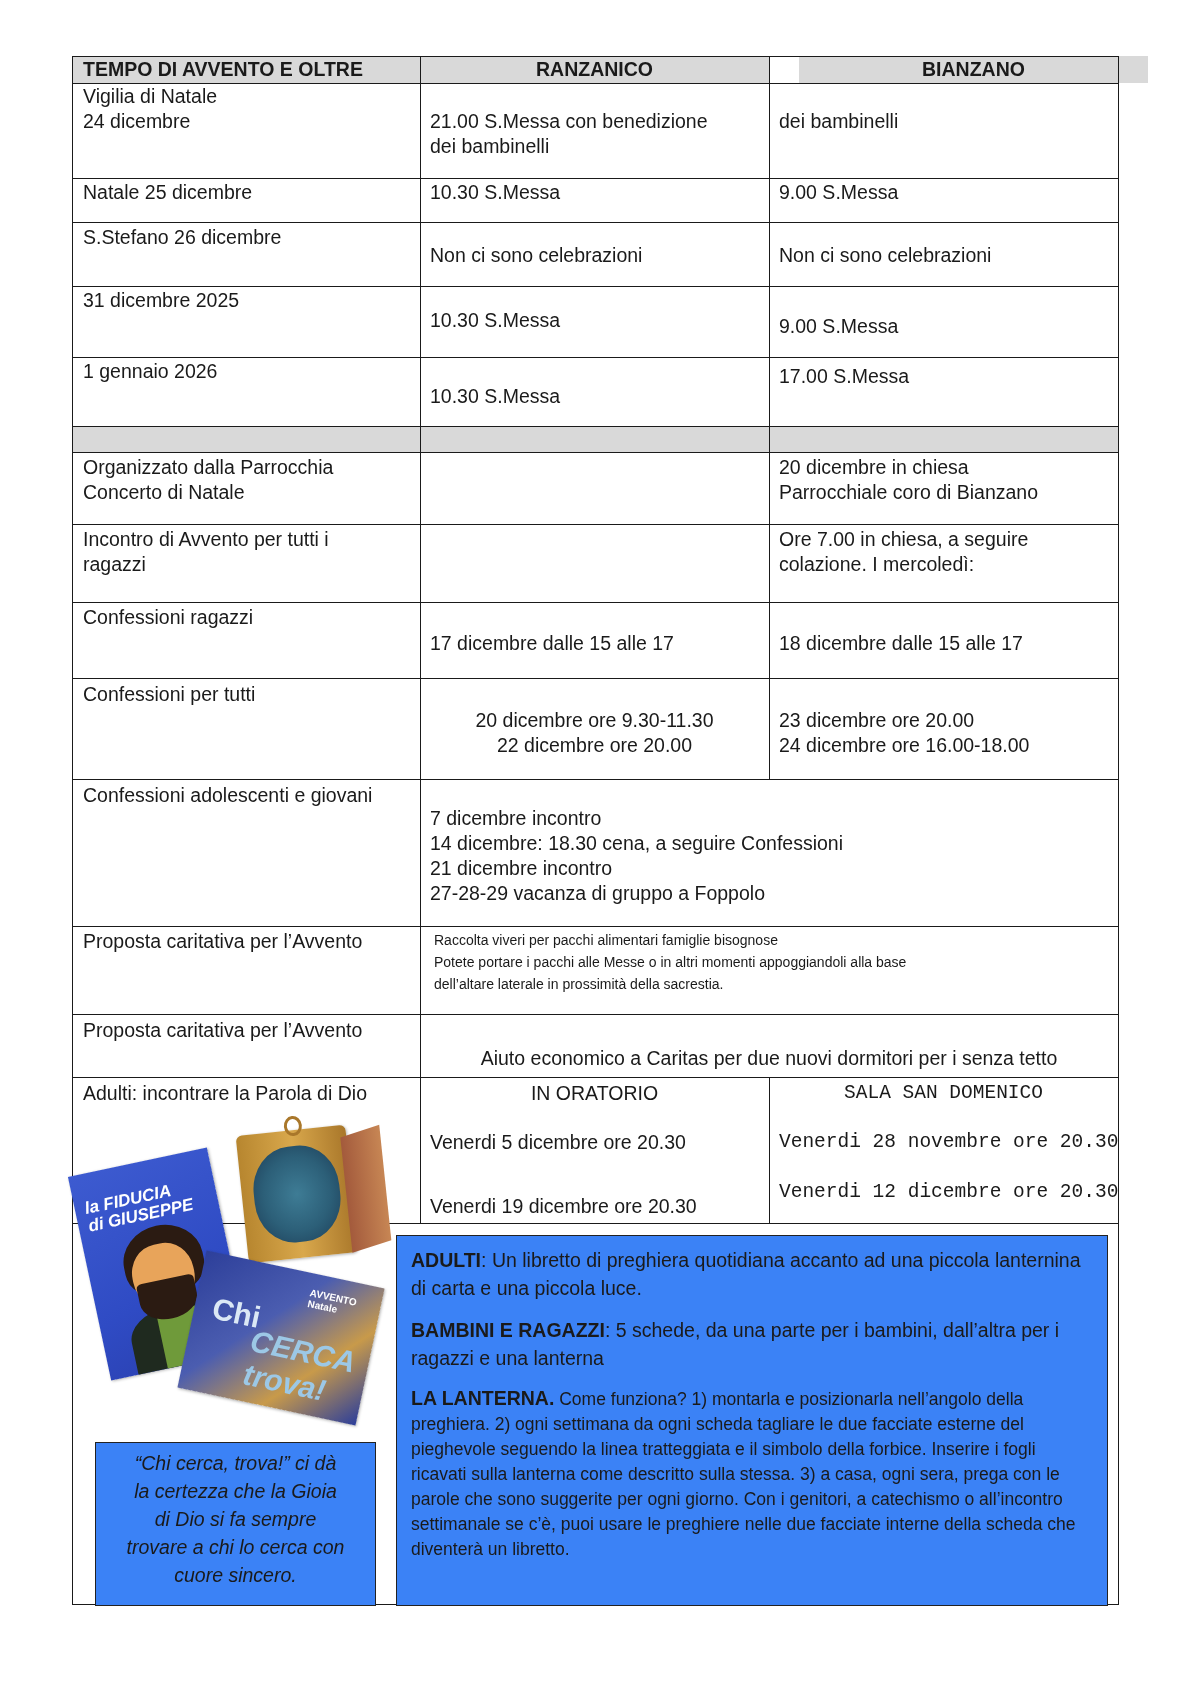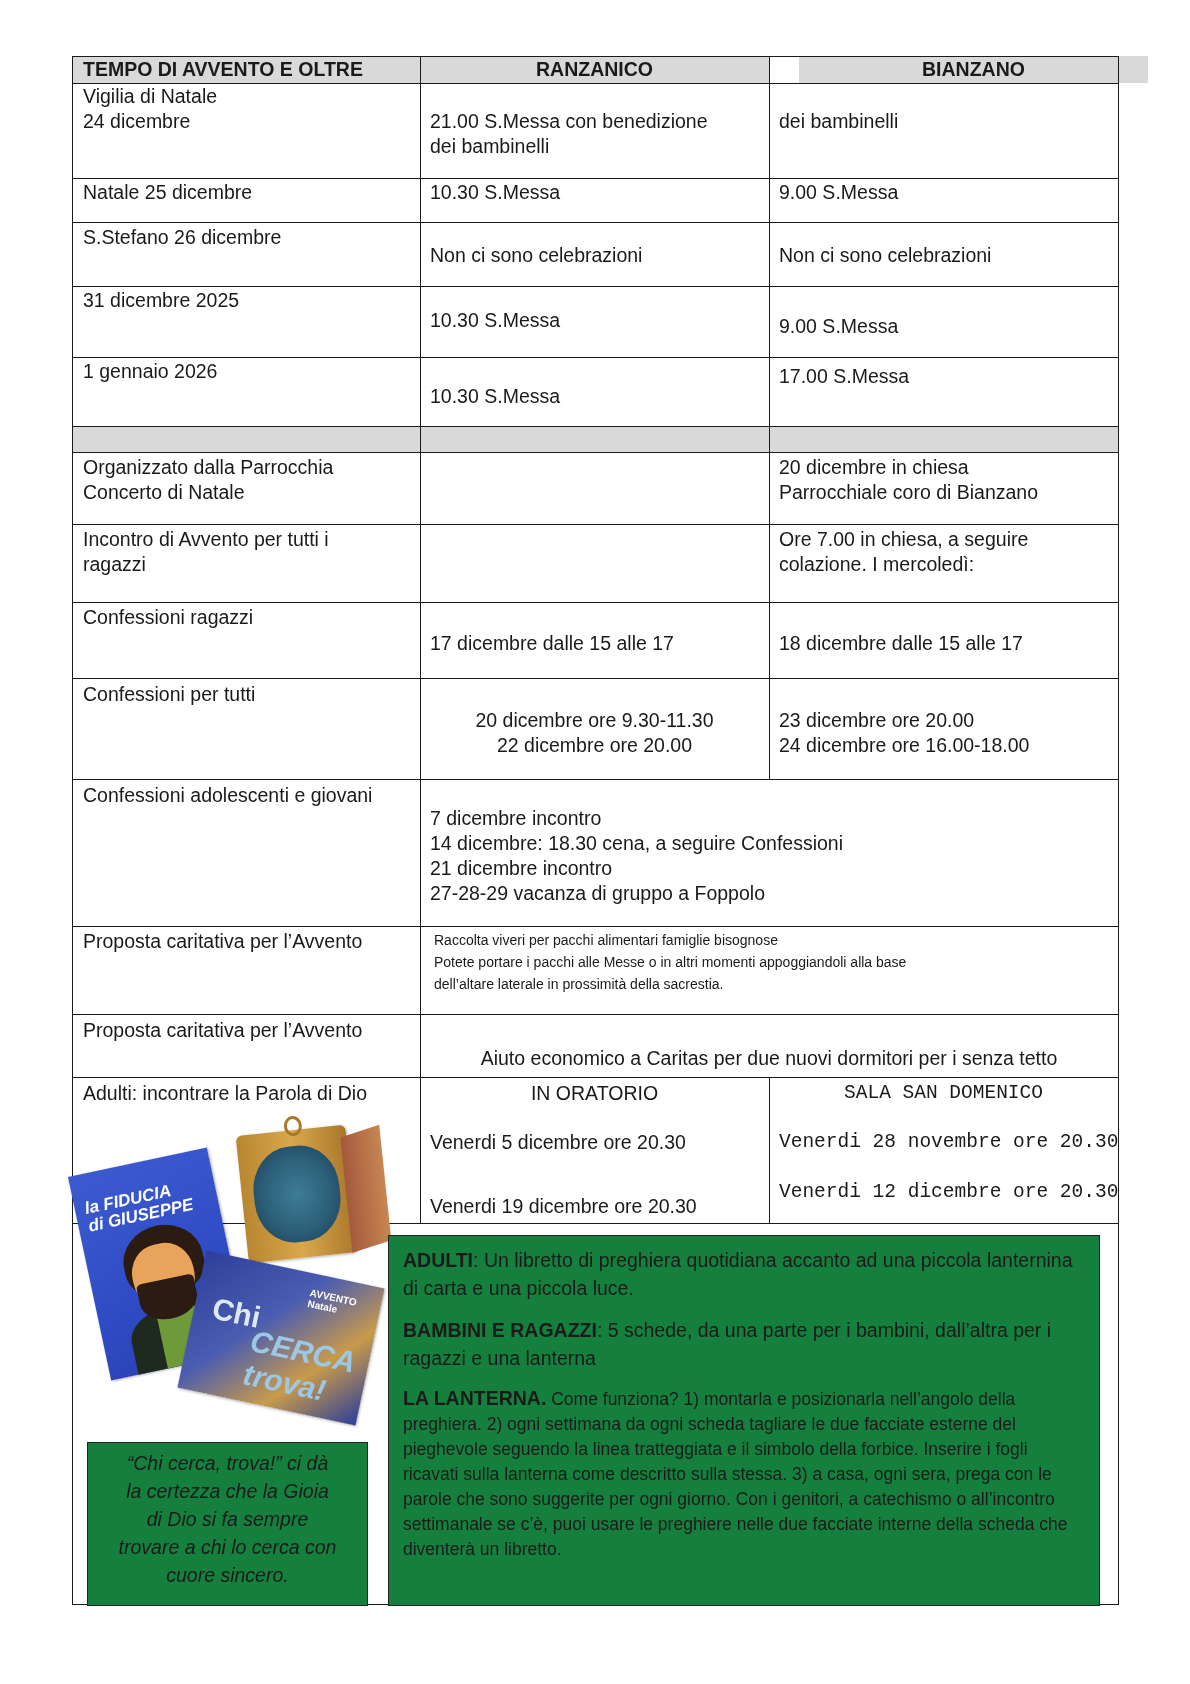--- a/index.html
+++ b/index.html
@@ -7,21 +7,21 @@
          font-family: "Liberation Sans", sans-serif; color: #1a1a1a; }
   .abs { position: absolute; box-sizing: border-box; }
   .hline { position: absolute; height: 1px; background: #1a1a1a; }
   .vline { position: absolute; width: 1px; background: #1a1a1a; }
   .cell { position: absolute; box-sizing: border-box; font-size: 19.5px; line-height: 25px; padding: 0 10px; }
   .hdr { background: #d9d9d9; font-weight: bold; font-size: 19.5px; line-height: 27px; text-align: center; }
   .gray { background: #d9d9d9; }
   .small { font-size: 14px; line-height: 22px; padding-left: 14px; }
   .center { text-align: center; }
   .line { display: block; white-space: nowrap; }
-  .box { position: absolute; border: 1.5px solid #222; box-sizing: border-box; background: #15803d; }
+  .box { position: absolute; border: 1.5px solid #222; box-sizing: border-box; background: #3b82f6; margin-left: 8px; }
   .info p { margin: 0 0 14px 0; font-size: 19.5px; line-height: 28px; }
   .info p.lant { font-size: 17.5px; line-height: 25px; }
   .quote { font-style: italic; text-align: center; font-size: 19.5px; line-height: 28px; }
   
   .book1 { background: linear-gradient(160deg,#3d5bd0 0%,#2f4bc4 60%,#2a3fae 100%); transform: rotate(-12deg); box-shadow: 1px 1px 3px rgba(0,0,0,.3); overflow: hidden; }
   .book1 .t { position: absolute; left: 10px; top: 26px; color: #fff; font-weight: bold; font-size: 17px; line-height: 18px; font-style: italic; }
   .face { position: absolute; background: #e8a45a; border-radius: 45% 45% 50% 50%; }
   .hair { position: absolute; background: #2b1b12; border-radius: 50% 50% 40% 40%; }
   .beard { position: absolute; background: #2b1b12; border-radius: 10% 10% 50% 50%; }
   .robe { position: absolute; background: #1f2a1f; border-radius: 40% 40% 0 0; }

